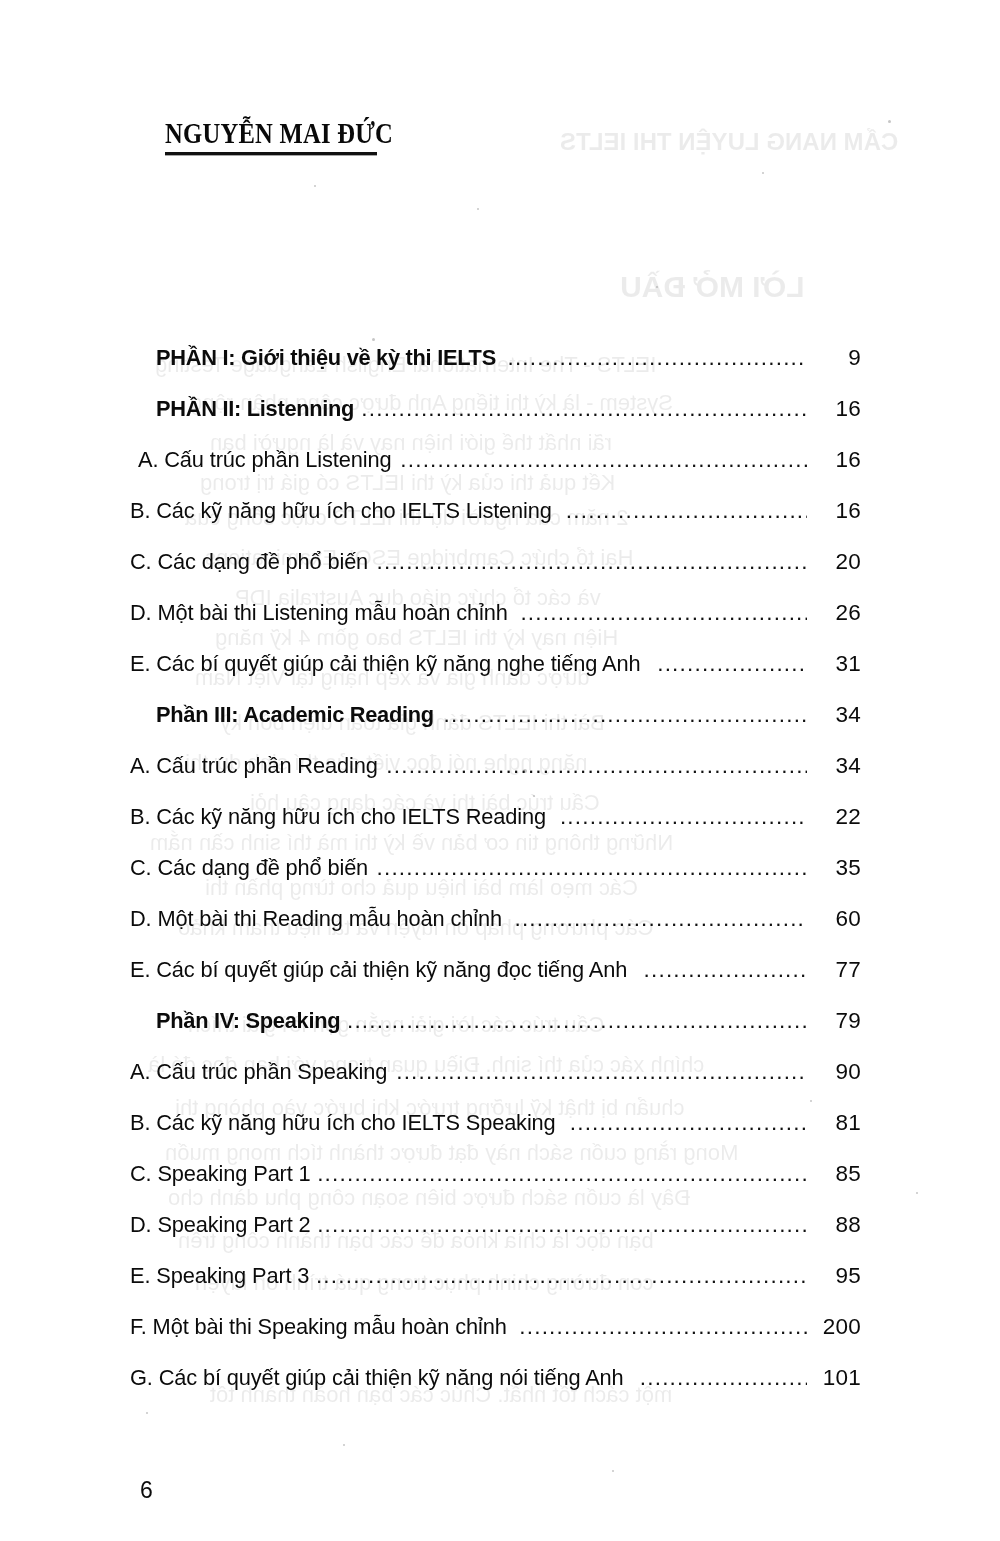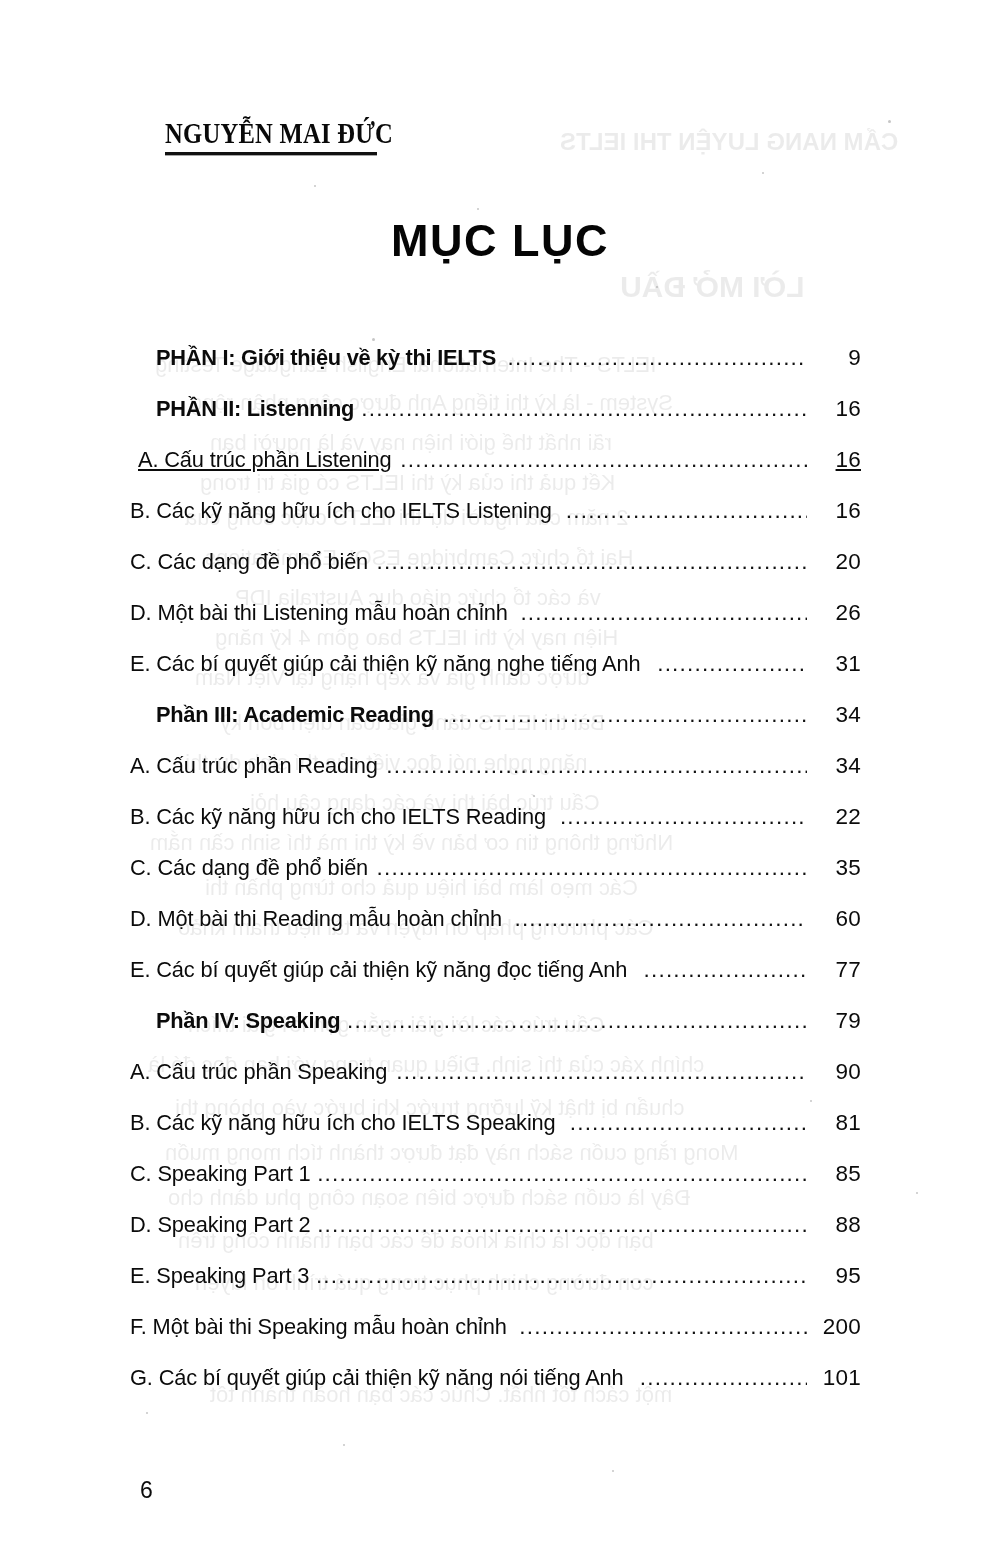--- a/index.html
+++ b/index.html
@@ -126,21 +126,21 @@
     flex: 0 0 auto;
     width: 52px;
     text-align: right;
     font-size: 22.5px;
     font-weight: 400;
     letter-spacing: 0.2px;
   }
 
   
   .ind-0 { padding-left: 138px; }
-  .ind-1 { padding-left: 120px; text-decoration: underline; }
+  .ind-1 { padding-left: 120px; }
   .ind-2 { padding-left: 112px; }
 
   
   .folio {
     position: absolute;
     left: 140px;
     top: 1477px;
     font-size: 23px;
     font-weight: 400;
     z-index: 3;
@@ -177,21 +177,20 @@
       <div class="bleed" style="left: 178px; top: 1228px; font-size: 22px; font-weight: 400;">bạn đọc là chìa khóa để các bạn thành công trên</div>
       <div class="bleed" style="left: 195px; top: 1270px; font-size: 22px; font-weight: 400;">con đường chinh phục trong quá trình ôn luyện</div>
       <div class="bleed" style="left: 210px; top: 1382px; font-size: 22px; font-weight: 400;">một cách tốt nhất. Chúc các bạn hoàn thành tốt</div>
     </div>
 
   <div class="running-head">
     <span class="name">NGUYỄN MAI ĐỨC</span>
     <div class="rule"></div>
   </div>
 
-  <div class="toc-title">MỤC LỤC</div>
 
   <div class="toc">
       <div class="toc-row ind-0 level-part">
         <span class="toc-label">PHẦN I:  Giới thiệu về kỳ thi IELTS</span>
         <span class="leader">...............................................................................................................................................................</span>
         <span class="toc-page">9</span>
       </div>
       <div class="toc-row ind-0 level-part">
         <span class="toc-label">PHẦN II: Listenning</span>
         <span class="leader">...............................................................................................................................................................</span>

